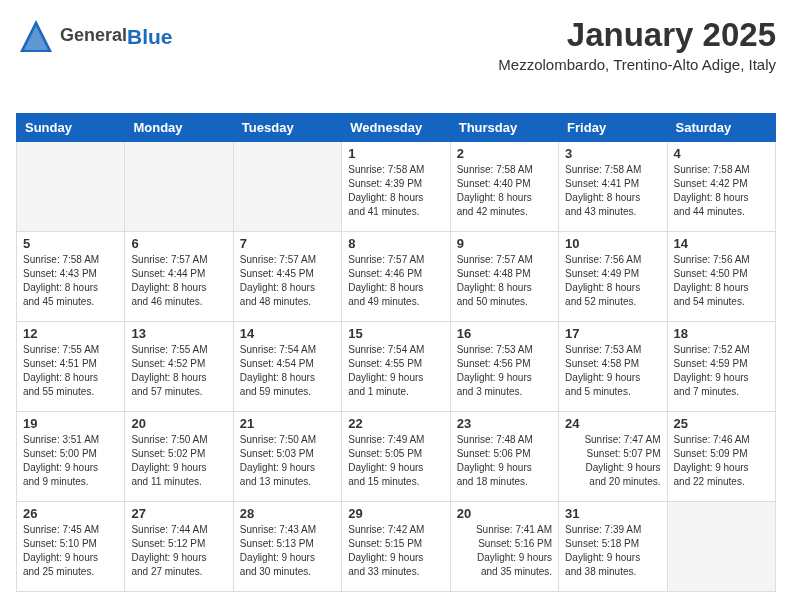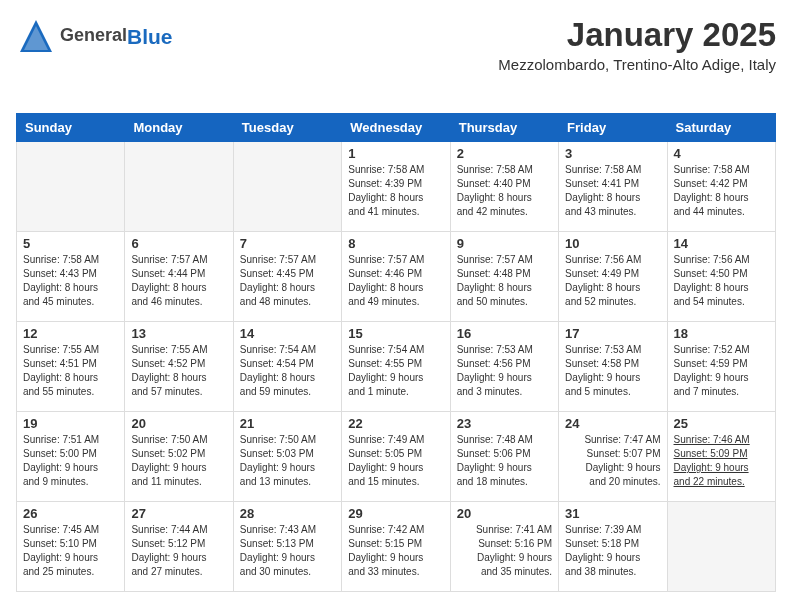--- a/index.html
+++ b/index.html
@@ -254,21 +254,21 @@
           <div class="day-number">18</div>
           <div class="day-info" style="white-space: pre-line;">Sunrise: 7:52 AM
 Sunset: 4:59 PM
 Daylight: 9 hours
 and 7 minutes.</div>
         </td>
       </tr>
       <tr>
         <td>
           <div class="day-number">19</div>
-          <div class="day-info" style="white-space: pre-line;">Sunrise: 7:51 AM
+          <div class="day-info" style="white-space: pre-line;">Sunrise: 3:51 AM
 Sunset: 5:00 PM
 Daylight: 9 hours
 and 9 minutes.</div>
         </td>
         <td>
           <div class="day-number">20</div>
           <div class="day-info" style="white-space: pre-line;">Sunrise: 7:50 AM
 Sunset: 5:02 PM
 Daylight: 9 hours
 and 11 minutes.</div>
@@ -296,21 +296,21 @@
         </td>
         <td>
           <div class="day-number">24</div>
           <div class="day-info" style="white-space: pre-line; text-align: right;">Sunrise: 7:47 AM
 Sunset: 5:07 PM
 Daylight: 9 hours
 and 20 minutes.</div>
         </td>
         <td>
           <div class="day-number">25</div>
-          <div class="day-info" style="white-space: pre-line; text-decoration: underline;">Sunrise: 7:46 AM
+          <div class="day-info" style="white-space: pre-line;">Sunrise: 7:46 AM
 Sunset: 5:09 PM
 Daylight: 9 hours
 and 22 minutes.</div>
         </td>
       </tr>
       <tr>
         <td>
           <div class="day-number">26</div>
           <div class="day-info" style="white-space: pre-line;">Sunrise: 7:45 AM
 Sunset: 5:10 PM

